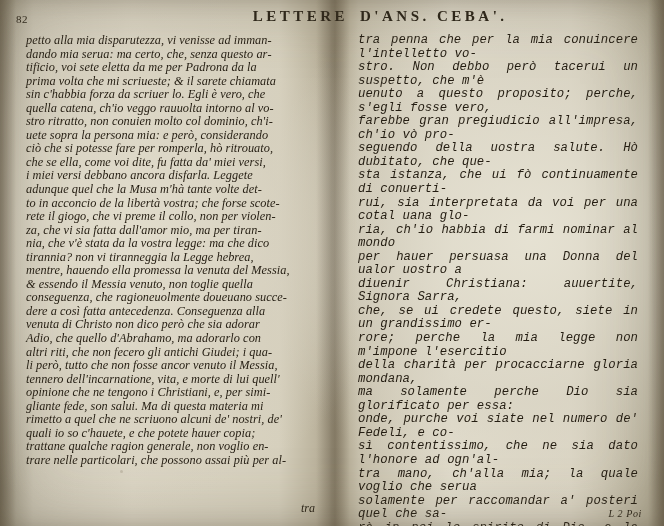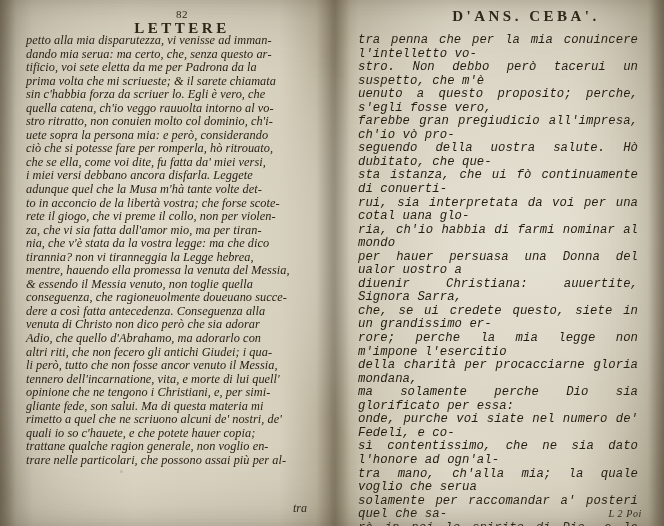--- a/index.html
+++ b/index.html
@@ -38,23 +38,22 @@
     bottom: 0;
   }
   .col-left { left: 0; width: 332px; }
   .col-right { left: 332px; width: 332px; }
 
   .hdr {
     position: absolute;
     top: 8px;
     width: 100%;
     display: flex;
-    align-items: center;
+    align-items: flex-end;
     color: #2b2418;
-    flex-direction: column;
   }
   .hdr-left { padding: 0 34px 0 16px; justify-content: space-between; }
   .hdr-right { padding: 0 16px 0 28px; justify-content: space-between; }
   .folio {
     font-size: 11px;
     letter-spacing: 0.5px;
   }
   .runhead {
     font-size: 15px;
     letter-spacing: 3.5px;
@@ -73,21 +72,21 @@
   .body-left { left: 22px; width: 284px; }
   .body-right { left: 22px; width: 288px; font-family: Liberation Mono, monospace; }
   .body p {
     margin: 4px;
     white-space: pre-wrap;
     letter-spacing: 0.05px;
   }
 
   .catchword {
     position: absolute;
-    right: 25px;
+    right: 17px;
     bottom: 10px;
     font-size: 12px;
     font-style: italic;
     color: #2a2317;
   }
   .signature {
     position: absolute;
     right: 22px;
     bottom: 7px;
     font-size: 10px;

